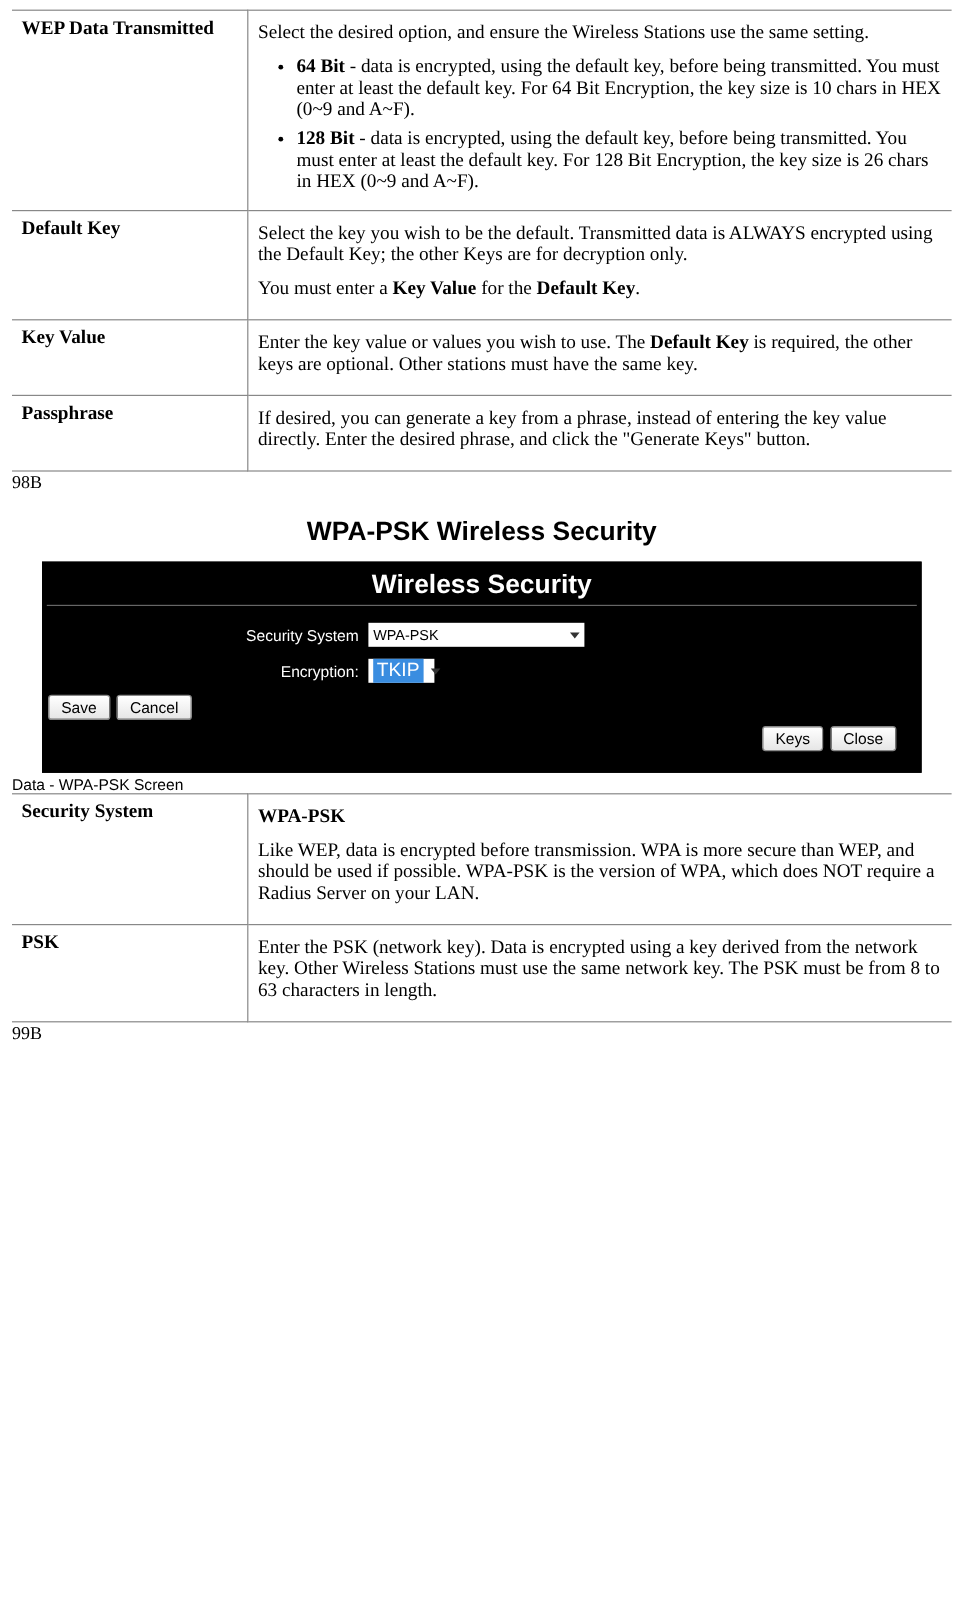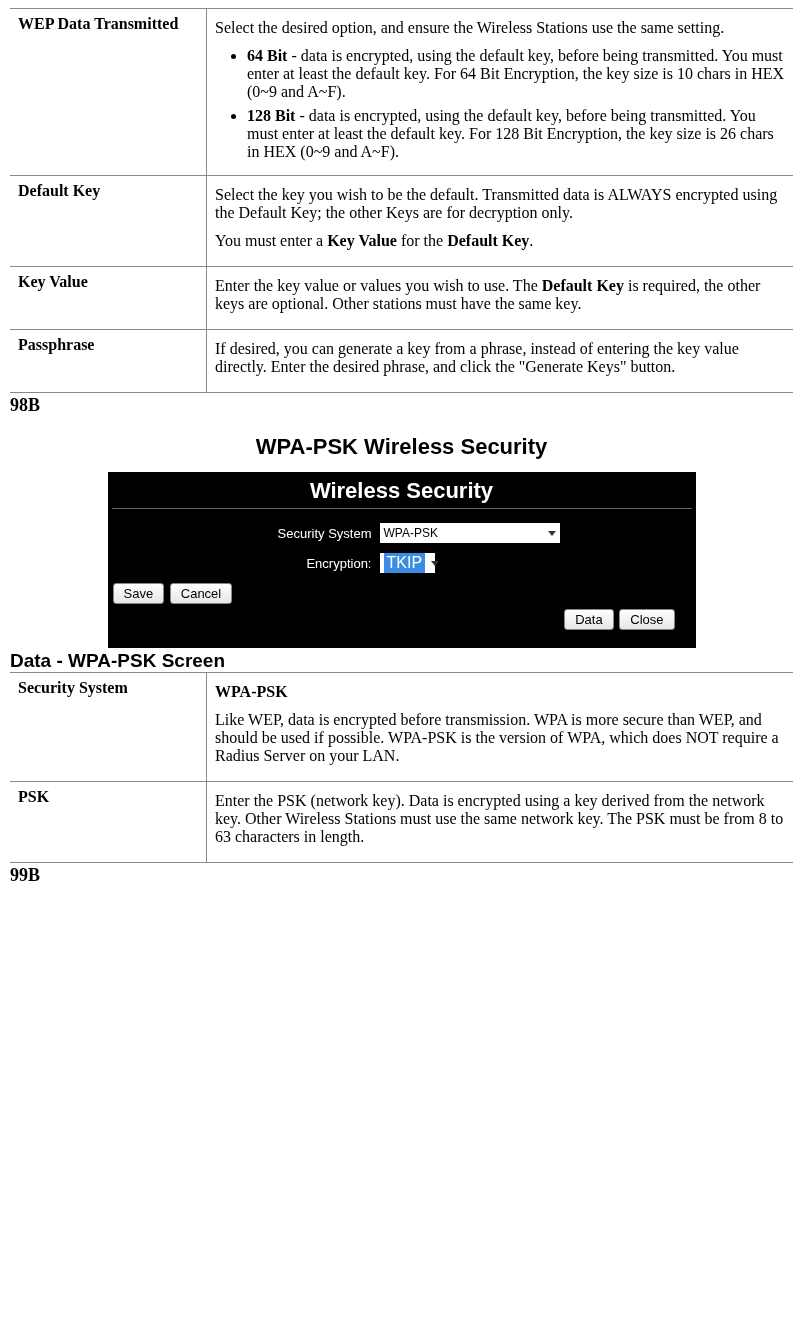--- a/index.html
+++ b/index.html
@@ -23,38 +23,38 @@
     padding: 6px 8px 6px 8px;
   }
   table.desc td.k {
     width: 180px;
     font-weight: bold;
     border-right: 1px solid #888;
   }
   .para { margin: 4px 0 10px 0; }
   ul.bul { margin: 4px 0 8px 0; padding-left: 32px; }
   ul.bul li { margin-bottom: 6px; }
-  .small { font-size: 18px; margin: 2px 0; font-weight: bold; }
+  .small { font-size: 15px; margin: 2px 0; }
   h2.sec {
     font-family: Arial, Helvetica, sans-serif;
     font-weight: bold;
     font-size: 22px;
     margin: 18px 0 12px 0;
     text-align: center;
   }
   h3.sub {
     font-family: Arial, Helvetica, sans-serif;
-    font-weight: bold;
-    font-size: 19px;
+    font-weight: normal;
+    font-size: 13px;
     margin: 2px 0 0 0;
   }
   
   .figwrap { display:flex; justify-content:center; margin: 6px 0 2px 0;}
   .shot {
-    width: 588px;
+    width: 733px;
     background: #000;
     color: #fff;
     border: 4px solid #000;
     box-sizing: border-box;
     font-family: Arial, Helvetica, sans-serif;
     font-size: 13px;
     padding-bottom: 40px;
     position: relative;
   }
   .shot-title {
@@ -149,21 +149,21 @@
           <span class="val">TKIP</span>
           <span class="caret"></span>
         </div>
       </div>
       <div class="btnrow">
         <span class="btn">Save</span>
         <span class="btn">Cancel</span>
       </div>
     </div>
     <div class="btnrow2">
-      <span class="btn">Data</span>
+      <span class="btn">Keys</span>
       <span class="btn">Close</span>
     </div>
   </div>
 </div>
 
 <h3 class="sub">Data - WPA-PSK Screen</h3>
 
 <table class="desc">
   <tbody>
       <tr>

